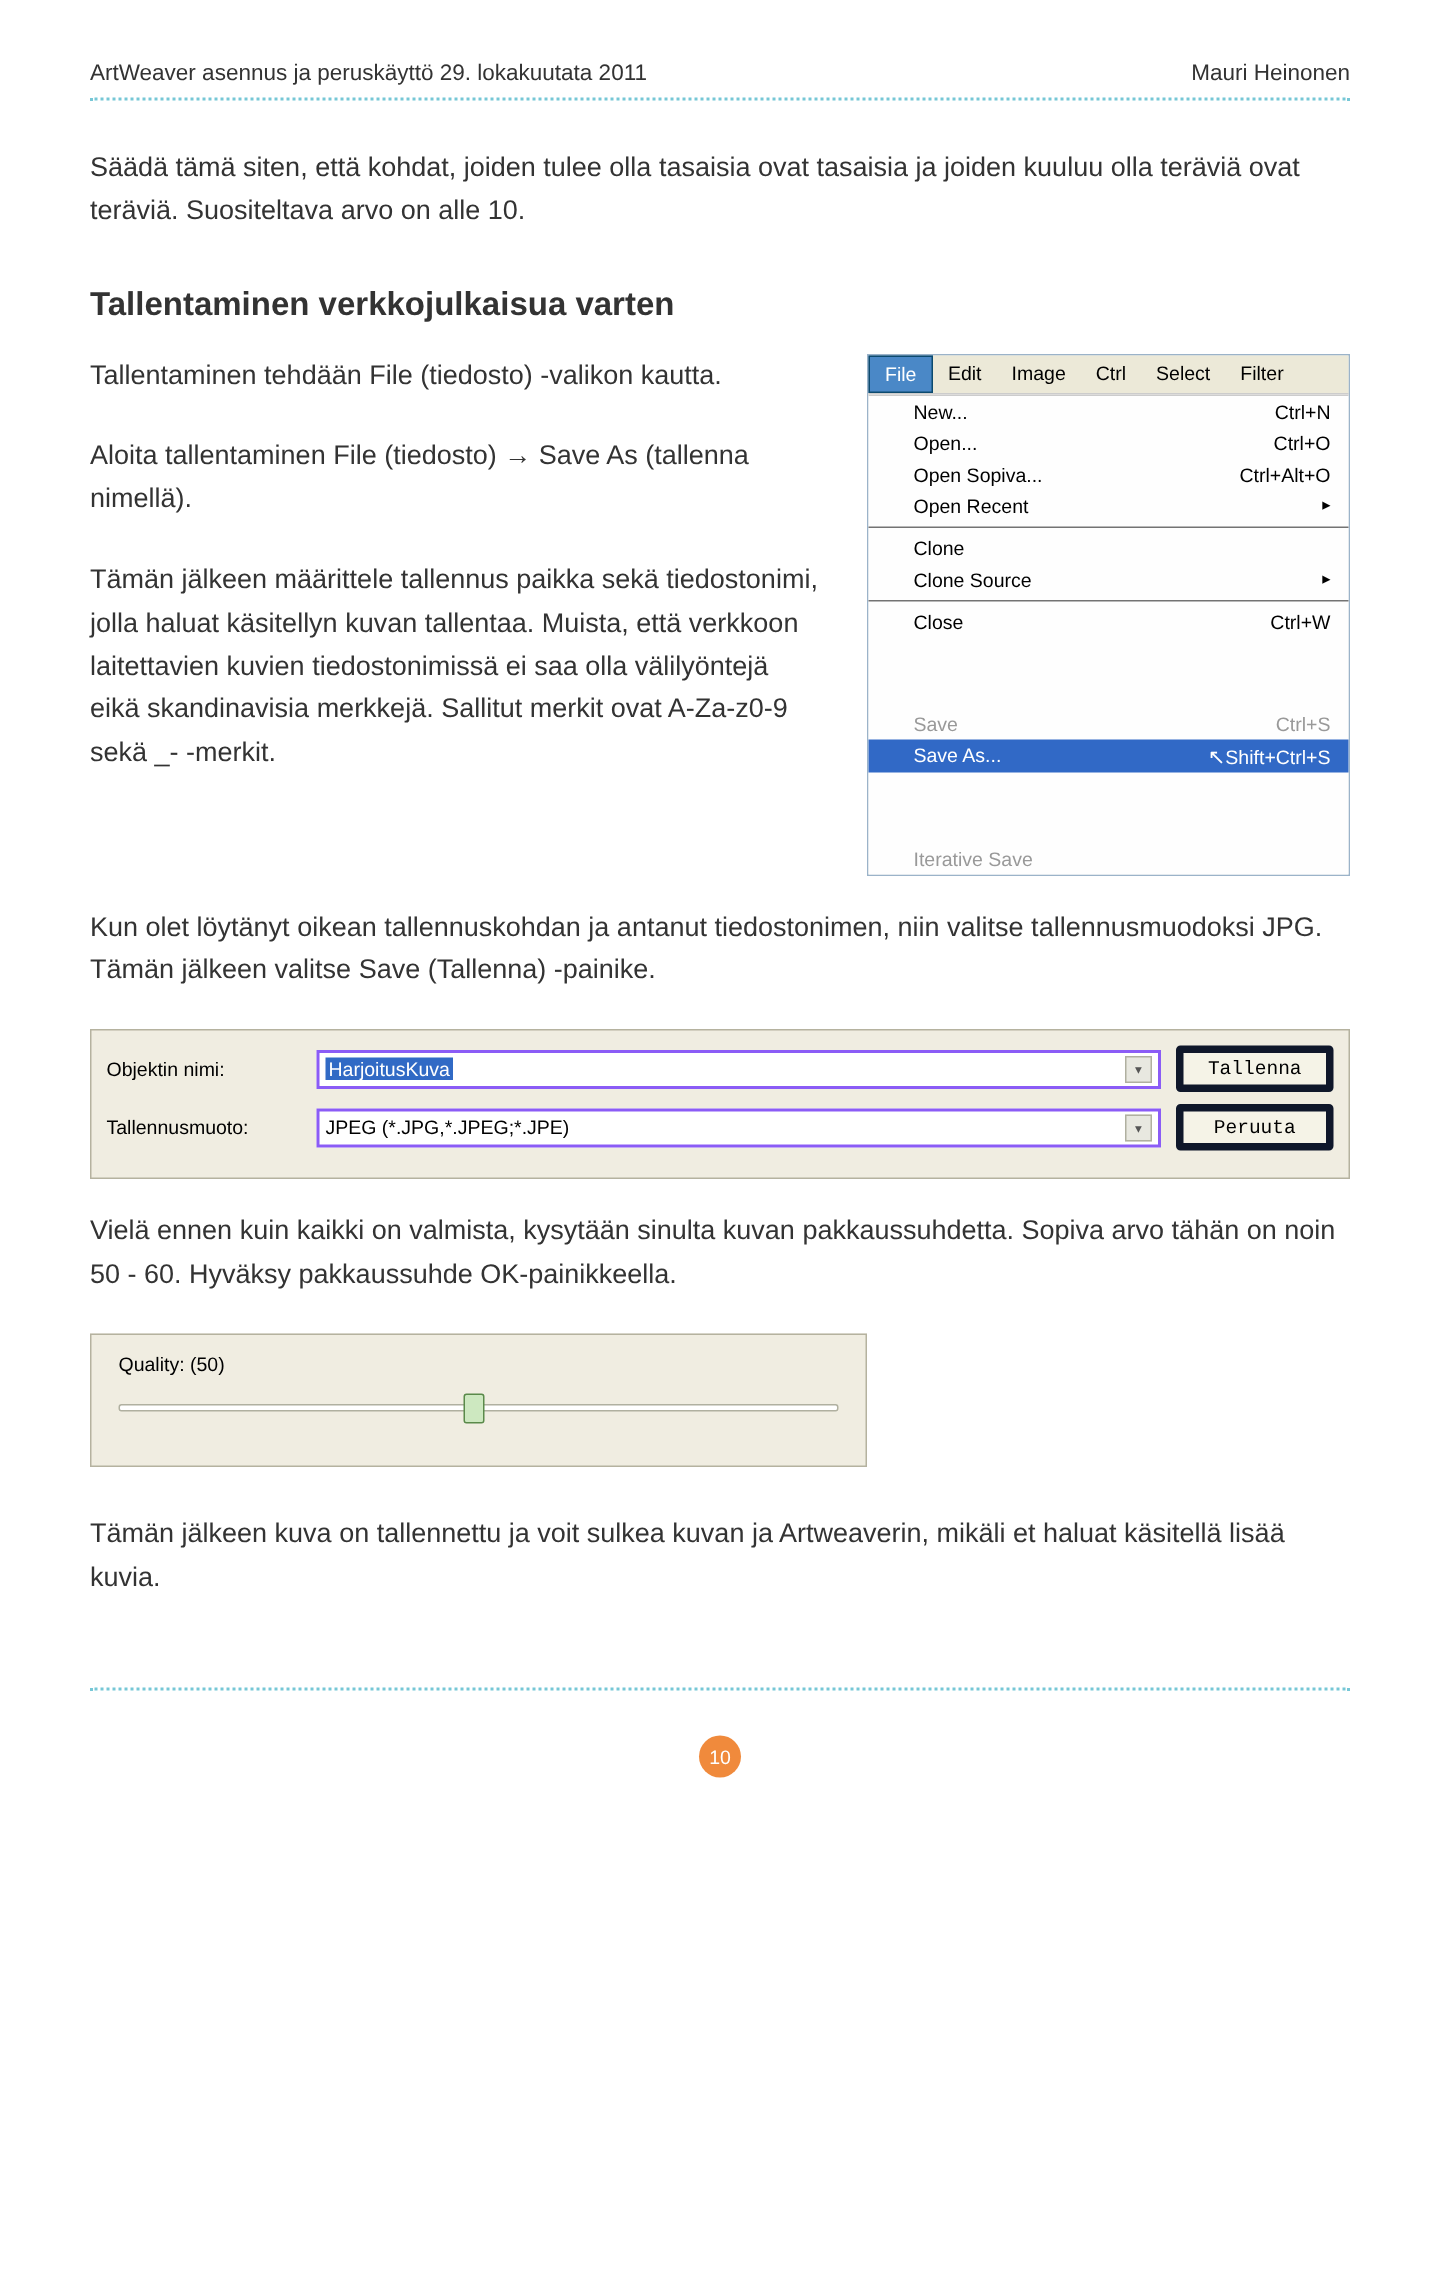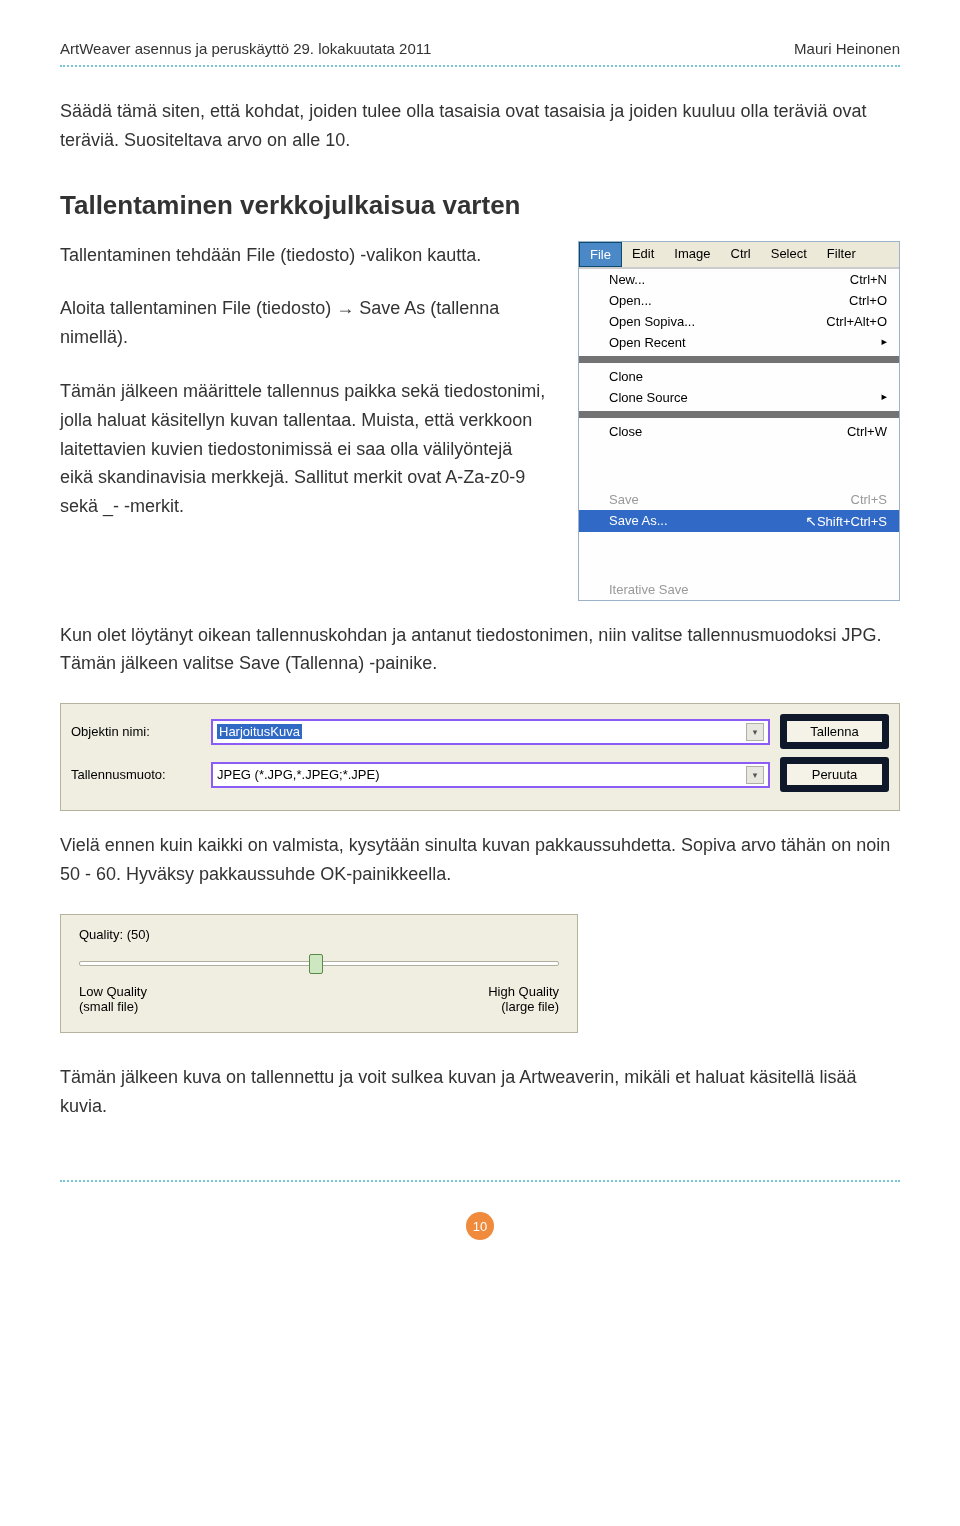--- a/index.html
+++ b/index.html
@@ -24,21 +24,21 @@
       border-bottom: 2px dotted #76c7d6;
       margin-bottom: 30px;
     }
     .body-text {
       font-size: 18px;
       line-height: 1.6;
       color: #333;
       margin-bottom: 25px;
     }
     .section-heading {
-      font-size: 26px;
+      font-size: 22px;
       font-weight: bold;
       color: #333;
       margin-top: 35px;
       margin-bottom: 20px;
     }
     .two-col {
       display: flex;
       gap: 30px;
       margin-bottom: 20px;
     }
@@ -72,21 +72,21 @@
       background: #fefefe;
       border-top: 1px solid #ccc;
     }
     .menu-row {
       display: flex;
       justify-content: space-between;
       padding: 3px 12px 3px 30px;
       white-space: nowrap;
     }
     .menu-row.sep {
-      border-top: 7px solid #737373;
+      border-top: 1px solid #737373;
       margin-top: 3px;
       padding-top: 6px;
     }
     .menu-row.disabled {
       color: #999;
       margin-top: 47px;
     }
     .menu-row.highlight {
       background: #3169c6;
       color: #fff;
@@ -136,26 +136,27 @@
       border: 1px solid #b0b0a0;
       width: 16px;
       height: 16px;
       text-align: center;
       font-size: 9px;
       line-height: 16px;
       color: #555;
     }
     .win-button {
       background: #f5f3e7;
-      border: 7px solid #0f172a;
+      border: 5px solid #0f172a;
       border-radius: 3px;
       padding: 3px 0px;
       width: 95px;
       text-align: center;
       font-size: 13px;
+      font-family: Liberation Mono, monospace;
     }
     
     .quality-dialog {
       background: #f0ede1;
       border: 1px solid #b5b29f;
       padding: 12px 18px 18px 18px;
       margin: 20px 0 30px 0;
       font-size: 13px;
       width: 480px;
     }
@@ -302,30 +303,20 @@
   </div>
 
   <div class="body-text">Vielä ennen kuin kaikki on valmista, kysytään sinulta kuvan pakkaussuhdetta. Sopiva arvo tähän on noin 50 - 60. Hyväksy pakkaussuhde OK-painikkeella.</div>
 
   <div class="quality-dialog">
     <div>Quality: (50)</div>
     <div class="quality-track">
       <div class="quality-line"></div>
       <div class="quality-thumb"></div>
     </div>
-    <div class="quality-labels">
-      <div>
-        <div>Low Quality</div>
-        <div>(small file)</div>
-      </div>
-      <div style="text-align:right">
-        <div>High Quality</div>
-        <div>(large file)</div>
-      </div>
-    </div>
   </div>
 
   <div class="body-text">Tämän jälkeen kuva on tallennettu ja voit sulkea kuvan ja Artweaverin, mikäli et haluat käsitellä lisää kuvia.</div>
 
   <div class="footer-area">
     <div class="dotted-line"></div>
     <div class="page-num-circle">10</div>
   </div>
 </div>
 

